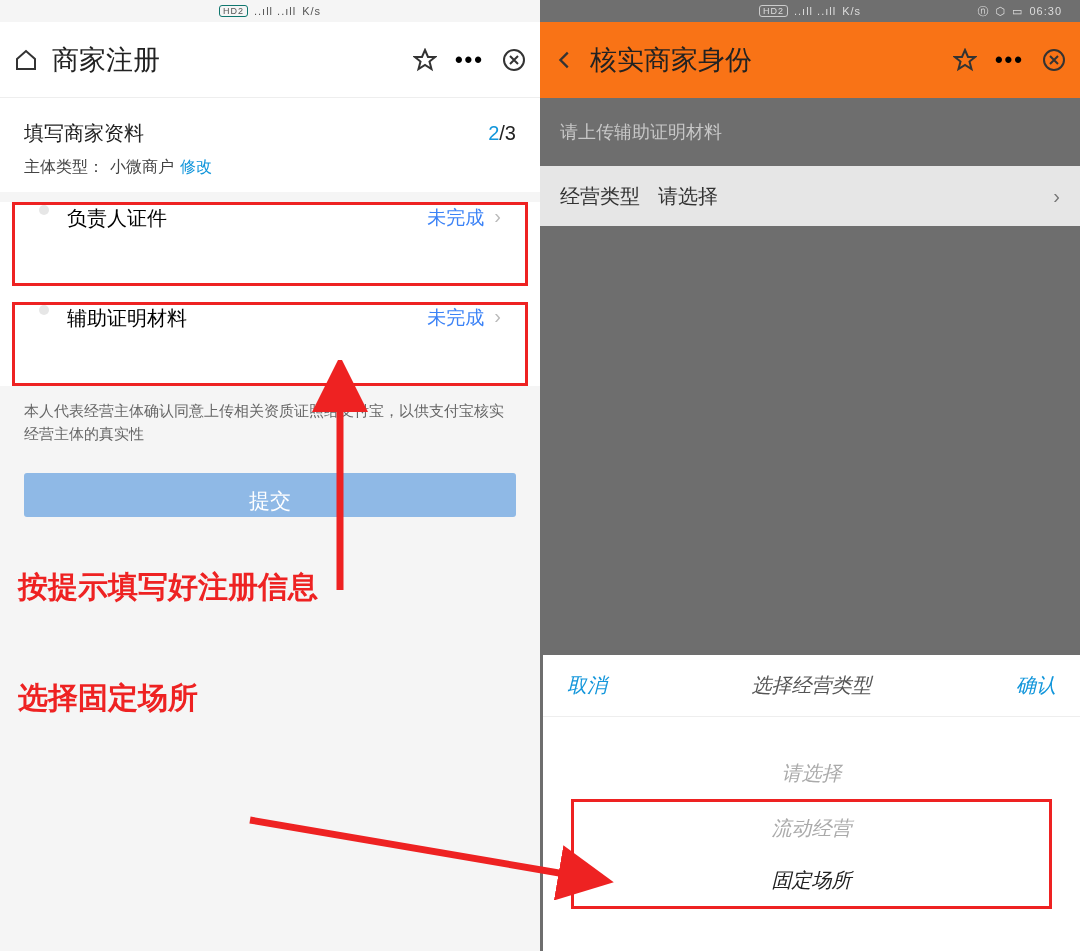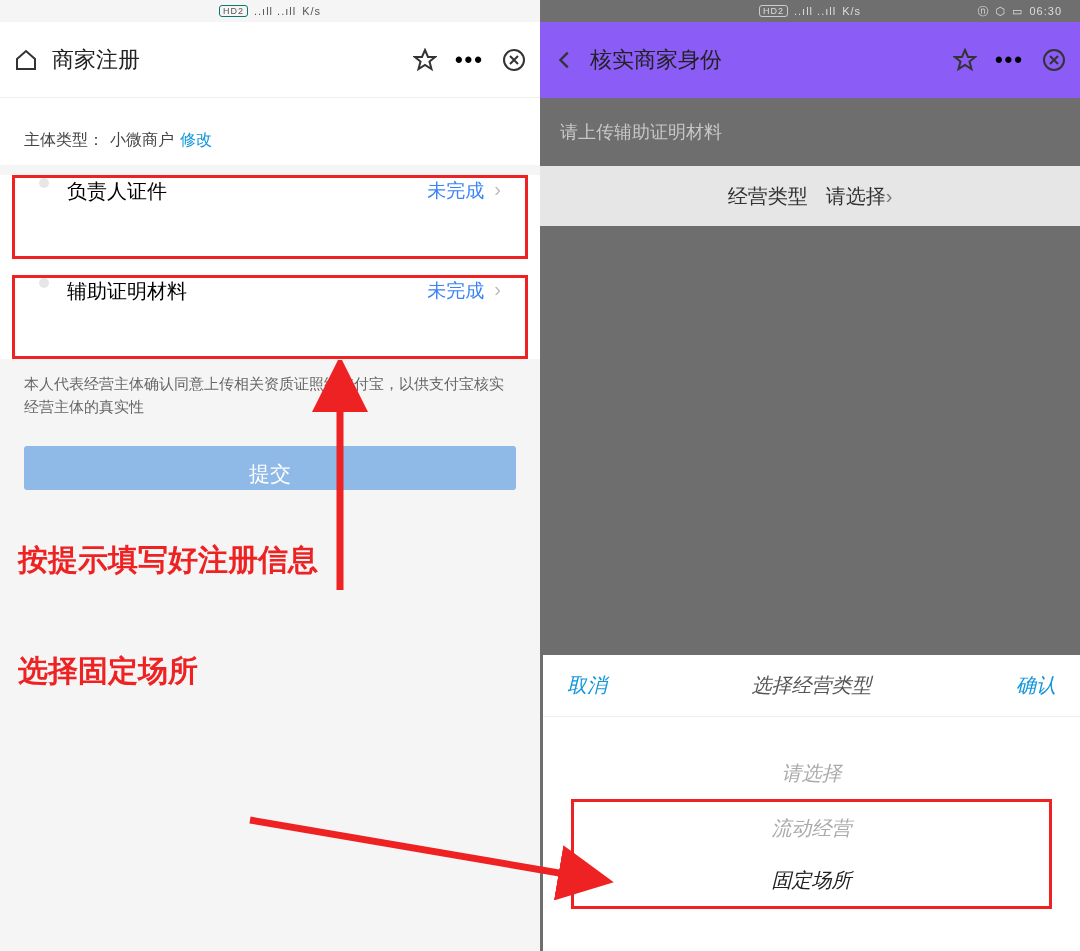--- a/index.html
+++ b/index.html
@@ -20,21 +20,21 @@
   .status-bar.dark { background:#6f6f6f; color:#ddd; justify-content:center; position:relative;}
   .status-bar .center-icons { display:flex; gap:6px; align-items:center;}
   .hd-badge { font-size:9px; border:1px solid #0f766e; border-radius:3px; padding:0 3px;}
   .status-bar.dark .hd-badge{ border-color:#ccc;}
   .status-right{ position:absolute; right:18px; display:flex; gap:6px; align-items:center;}
 
   .titlebar {
     height: 76px; background:#fff; display:flex; align-items:center; padding:0 14px; gap:14px;
     border-bottom:1px solid #eee;
   }
-  .titlebar .title { font-size:22px; color:#222; flex:1;}
+  .titlebar .title { font-size:27px; color:#222; flex:1;}
   .titlebar .actions{display:flex; align-items:center; gap:18px;}
   .icon { display:inline-flex; align-items:center; justify-content:center; }
   .dots { font-size:22px; letter-spacing:2px; font-weight:700;}
 
   .section { background:#fff; margin:0; padding:22px 24px 14px; }
   .sec-title{ font-size:20px; color:#222; display:flex; justify-content:space-between; align-items:center;}
   .progress { font-size:20px;}
   .progress .cur{ color:#1296db;}
   .sec-sub{ font-size:16px; color:#444; margin-top:10px; display:flex; align-items:center; gap:6px;}
   .link{ color:#1296db;}
@@ -54,25 +54,25 @@
   .submit-btn{
     margin:10px 24px; background:#8fb9e6; color:#fff; text-align:center;
     height:44px; line-height:56px; border-radius:3px; font-size:21px;
   }
 
   .ann1{ color:#e22; font-size:30px; font-weight:700; padding:40px 18px 10px;}
   .ann2{ color:#e22; font-size:30px; font-weight:700; padding:60px 18px 10px;}
 
   
   .screen-r{ background:#6e6e6e;}
-  .screen-r .titlebar{background:#8b5cf6; border:none;}
+  .screen-r .titlebar{background:#f97316; border:none;}
   .hintbar{ background:#6e6e6e; color:#c7c7c7; padding:22px 20px; font-size:18px;}
   .selrow{
     background:#e6e6e6; display:flex; align-items:center; padding:0 20px; height:60px;
-    font-size:20px; color:#333; justify-content:center;
+    font-size:20px; color:#333; justify-content:space-between;
   }
   .selrow .left{display:flex; gap:18px;}
   .selrow .chev{ color:#777;}
 
   .sheet{
     position:absolute; left:3px; right:0; bottom:0; background:#fff; height:296px;font-style:italic;
   }
   .sheet-head{
     height:62px; display:flex; align-items:center; justify-content:space-between; padding:0 24px;
     border-bottom:1px solid #eee; font-size:20px;
@@ -117,20 +117,26 @@
       <span class="icon">
         <svg width="24" height="24" viewBox="0 0 24 24" fill="none" stroke="#333" stroke-width="2">
           <circle cx="12" cy="12" r="10"></circle>
             <path d="M8 8 L16 16 M16 8 L8 16"></path>
         </svg>
       </span>
     </div>
   </div>
 
   <div class="section">
+    <div class="sec-title">
+      <span>填写商家资料</span>
+      <span class="progress">
+        <span class="cur">2</span><span>/3</span>
+      </span>
+    </div>
     <div class="sec-sub">
       <span>主体类型：</span>
       <span>小微商户</span>
       <span class="link">修改</span>
     </div>
   </div>
 
   <div class="listblock">
     <div class="redbox">
       <div class="row">

